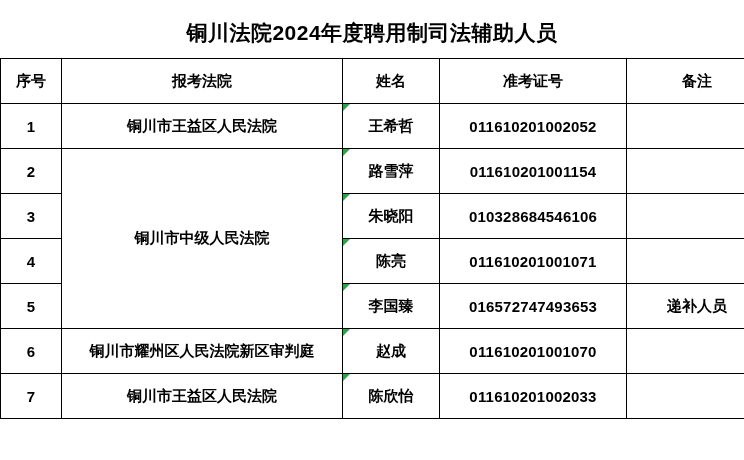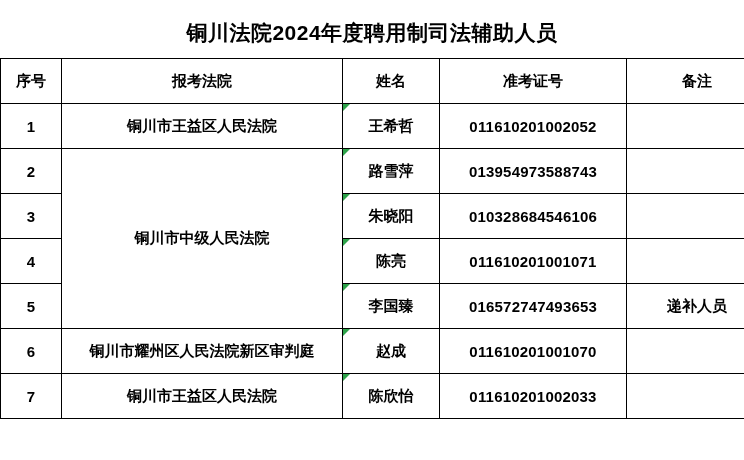--- a/index.html
+++ b/index.html
@@ -104,21 +104,21 @@
         <td class="col-seq">1</td>
         <td class="col-court">铜川市王益区人民法院</td>
         <td class="col-name corner-mark">王希哲</td>
         <td class="col-ticket">011610201002052</td>
         <td class="col-remark"></td>
       </tr>
       <tr>
         <td class="col-seq">2</td>
         <td class="col-court merged-court" rowspan="4">铜川市中级人民法院</td>
         <td class="col-name corner-mark">路雪萍</td>
-        <td class="col-ticket">013954973588743</td>
+        <td class="col-ticket">011610201001154</td>
         <td class="col-remark"></td>
       </tr>
       <tr>
         <td class="col-seq">3</td>
         <td class="col-name corner-mark">朱晓阳</td>
         <td class="col-ticket">010328684546106</td>
         <td class="col-remark"></td>
       </tr>
       <tr>
         <td class="col-seq">4</td>

